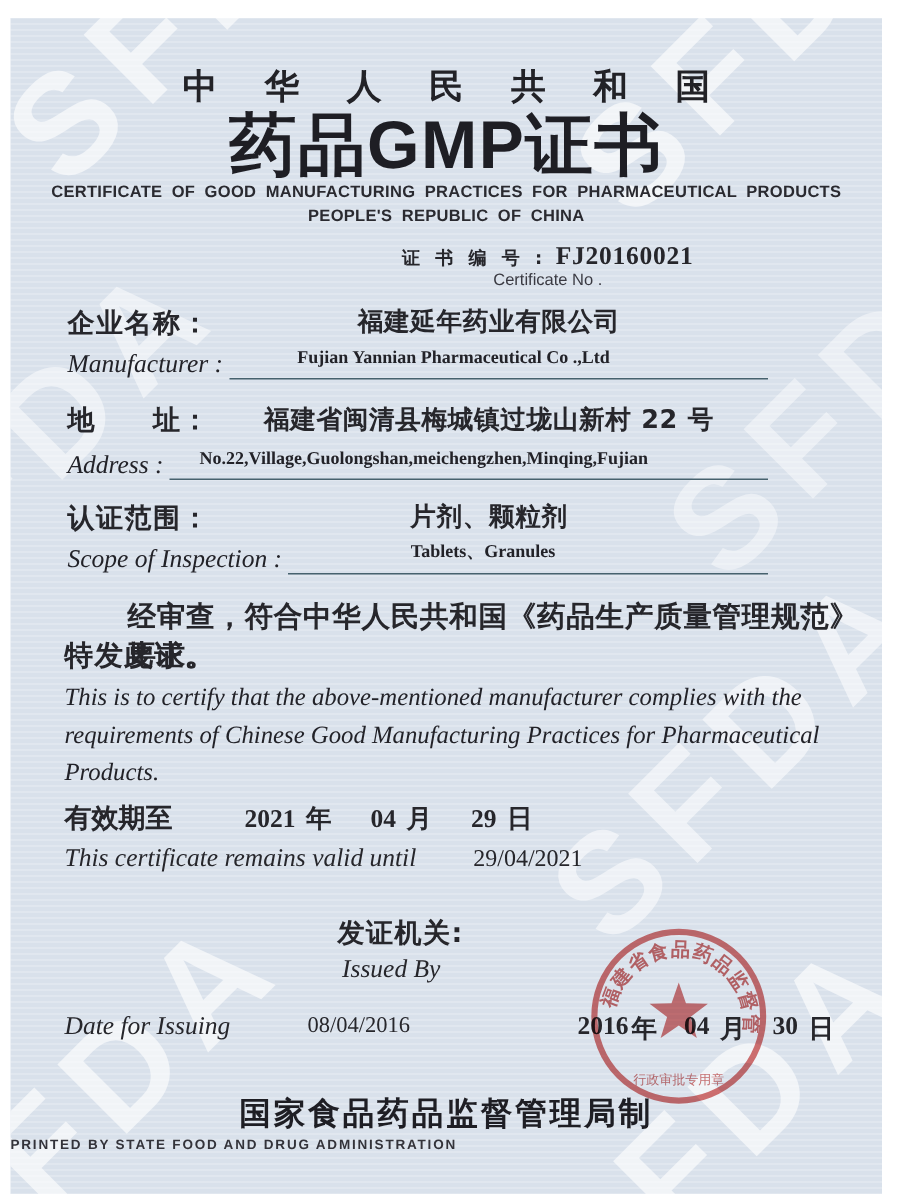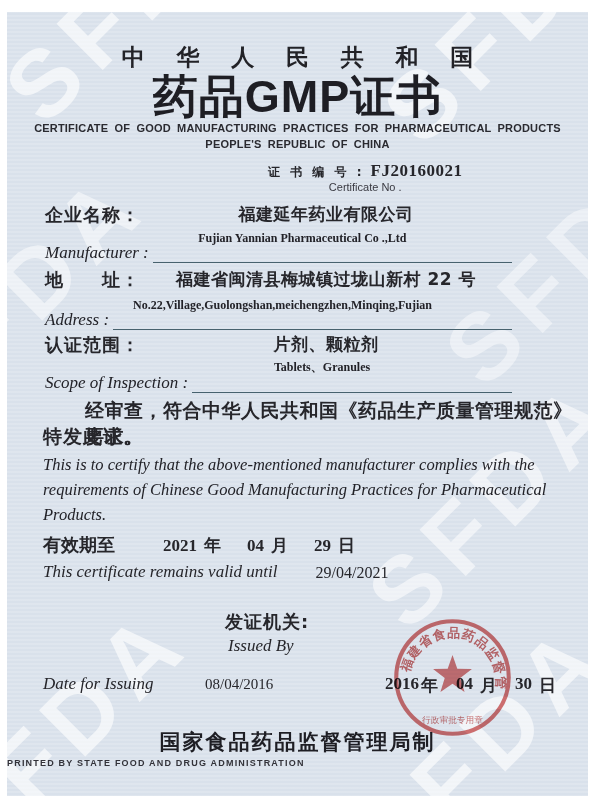--- a/index.html
+++ b/index.html
@@ -67,21 +67,21 @@
     position:absolute;left:95px;right:0;top:0;text-align:center;
     font:bold 17px "DejaVu Sans", sans-serif;letter-spacing:0.5px;
   }
   .enrow{position:absolute;left:38px;right:76px;display:flex;align-items:flex-end;}
   .enlabel{
     font:italic 17px "Liberation Serif", serif;color:#222228;
     white-space:nowrap;padding-right:4px;
   }
   .enline{
     flex:1;border-bottom:1.5px solid #47626e;
-    text-align:center;padding-bottom:16px;padding-right:60px;
+    text-align:center;padding-bottom:6px;padding-right:60px;
     font:bold 12px "Liberation Serif", serif;color:#222228;
   }
   
   .stmt1{position:absolute;left:78px;top:386px;font:bold 19px "DejaVu Sans", sans-serif;letter-spacing:0.5px;}
   .stmt2{position:absolute;left:36px;top:412px;font:bold 19px "DejaVu Sans", sans-serif;letter-spacing:1px;}
   .stmt-en{
     position:absolute;left:36px;top:440px;width:512px;
     font:italic 16.5px "Liberation Serif", serif;line-height:25px;color:#222228;
   }
   

